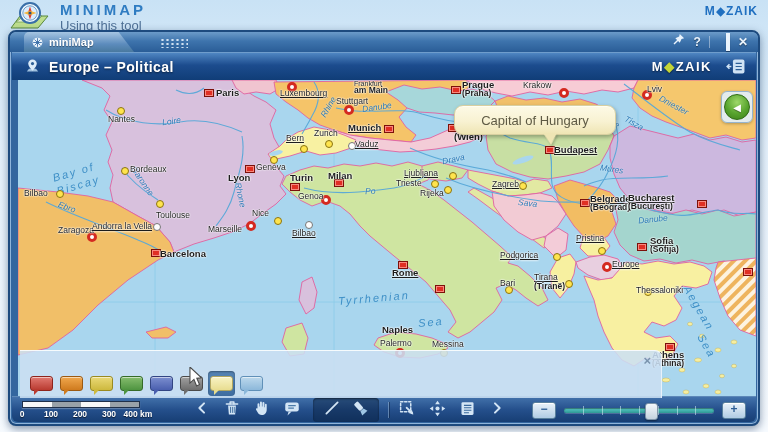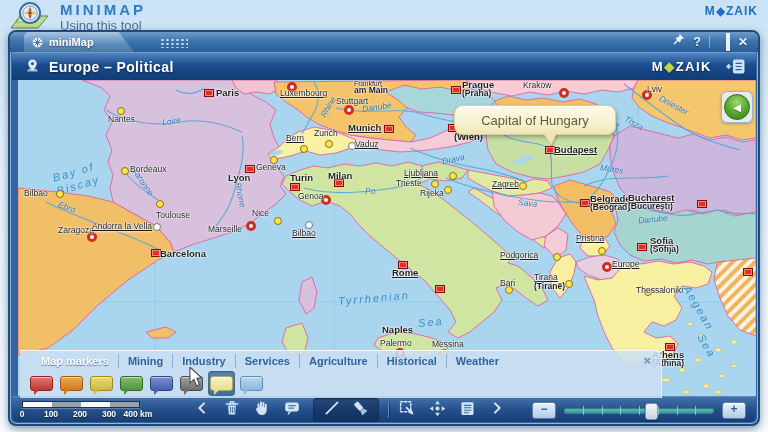--- a/index.html
+++ b/index.html
@@ -470,29 +470,20 @@
             <span>Capital of Hungary</span>
             <div class="tail" style="left: 88px; transform: skewX(5deg);"></div>
           </div>
         </div>
 
       <div class="back-btn">
         <div class="back-circle">◀</div>
       </div>
 
       <div class="marker-panel">
-        <div class="panel-tabs" id="panel-tabs">
-            <span class="ptab active">Map markers</span>
-            <span class="ptab">Mining</span>
-            <span class="ptab">Industry</span>
-            <span class="ptab">Services</span>
-            <span class="ptab">Agriculture</span>
-            <span class="ptab">Historical</span>
-            <span class="ptab">Weather</span>
-          </div>
         <span class="panel-close">×</span>
         <div class="marker-row" id="marker-row">
             <div class="mcell">
               <div class="bub" style="background: linear-gradient(rgb(226, 122, 114), rgb(185, 58, 48)); border: 1px solid rgb(142, 36, 28);">
                 <div class="btail" style="color: rgb(185, 58, 48);"></div>
               </div>
             </div>
             <div class="mcell">
               <div class="bub" style="background: linear-gradient(rgb(240, 168, 78), rgb(207, 122, 30)); border: 1px solid rgb(156, 90, 18);">
                 <div class="btail" style="color: rgb(207, 122, 30);"></div>

